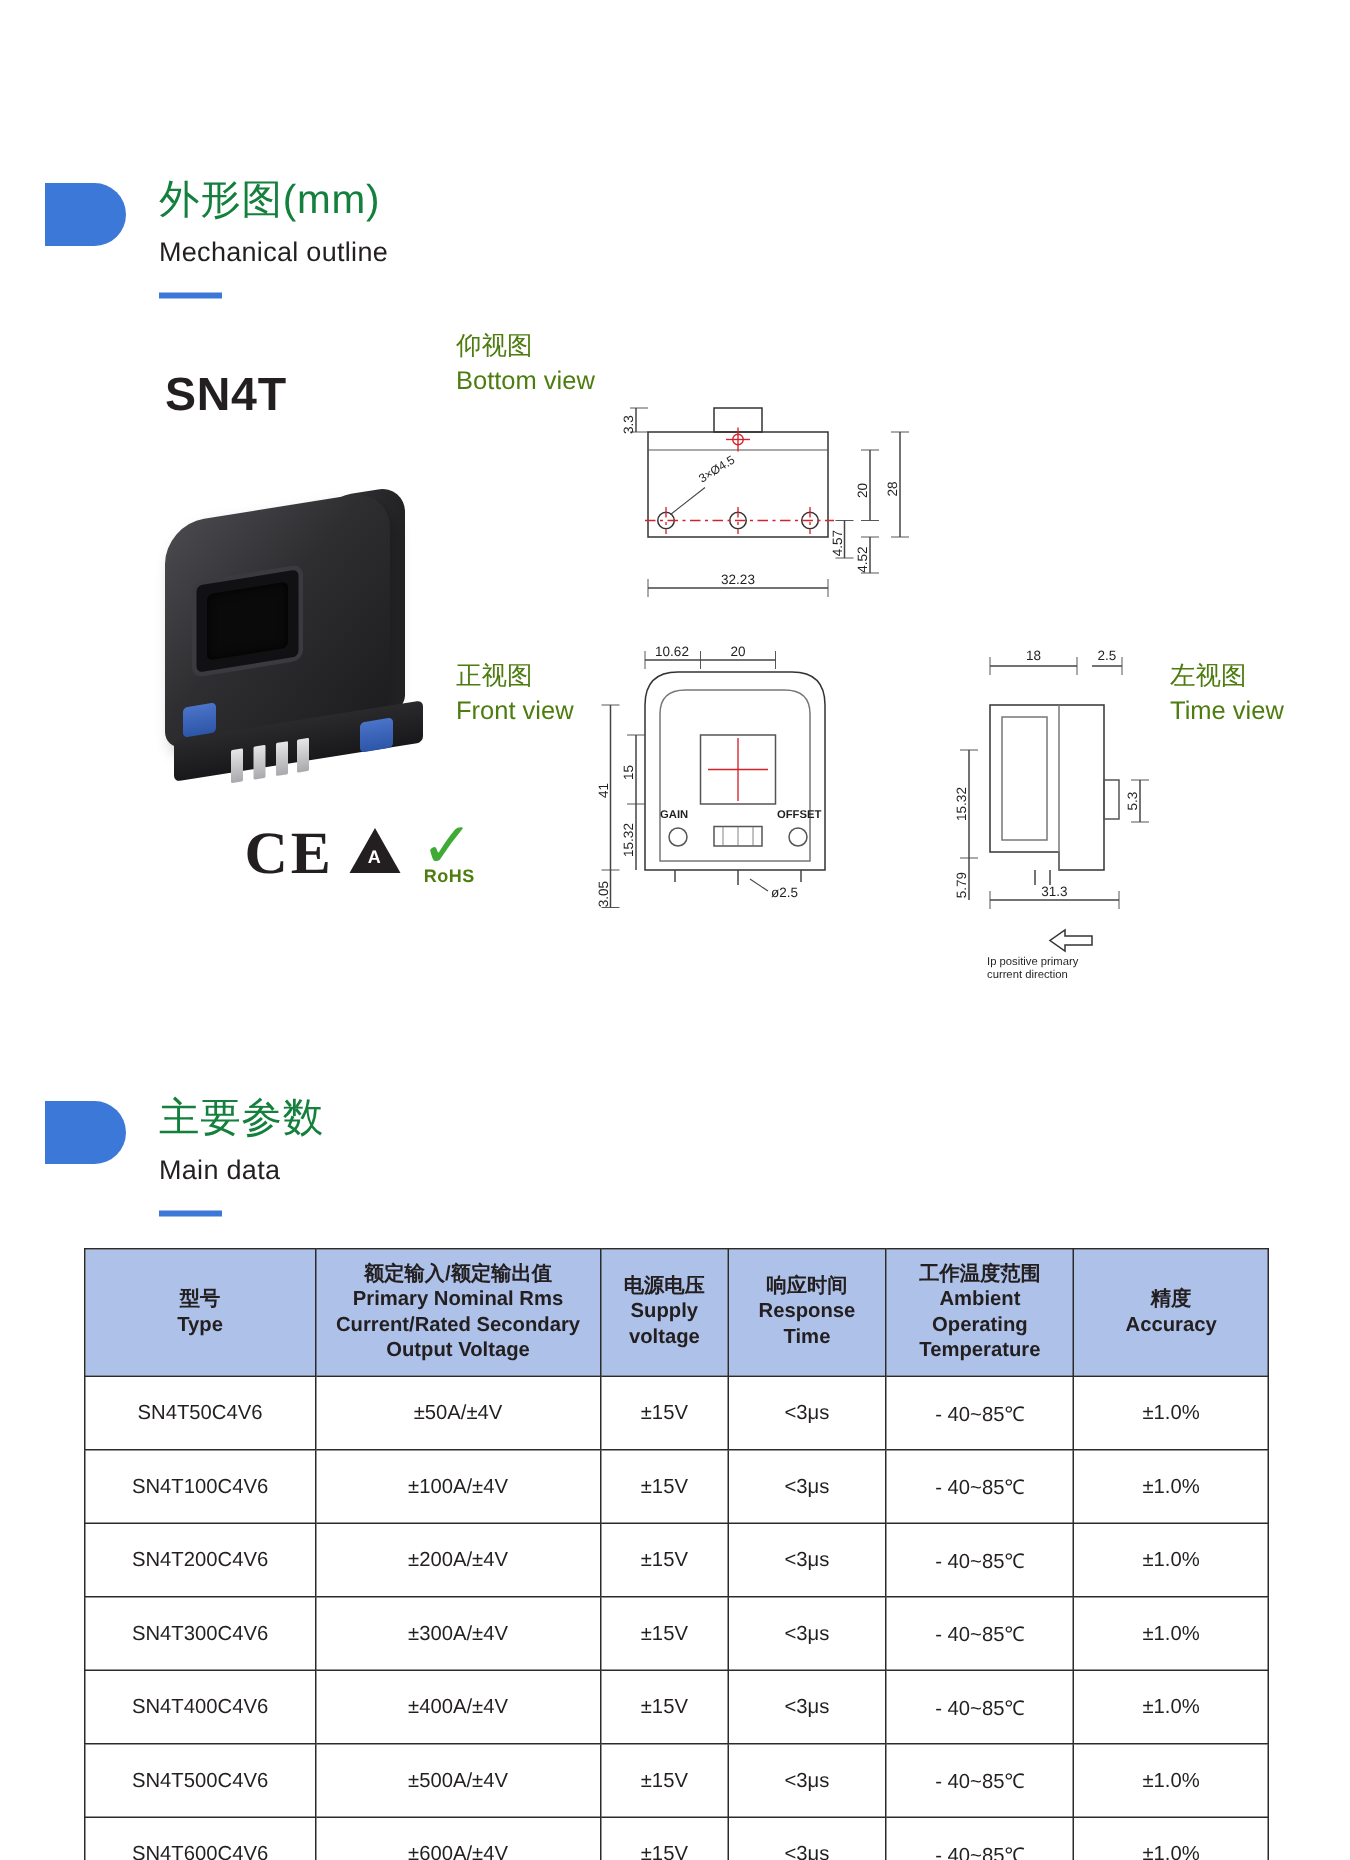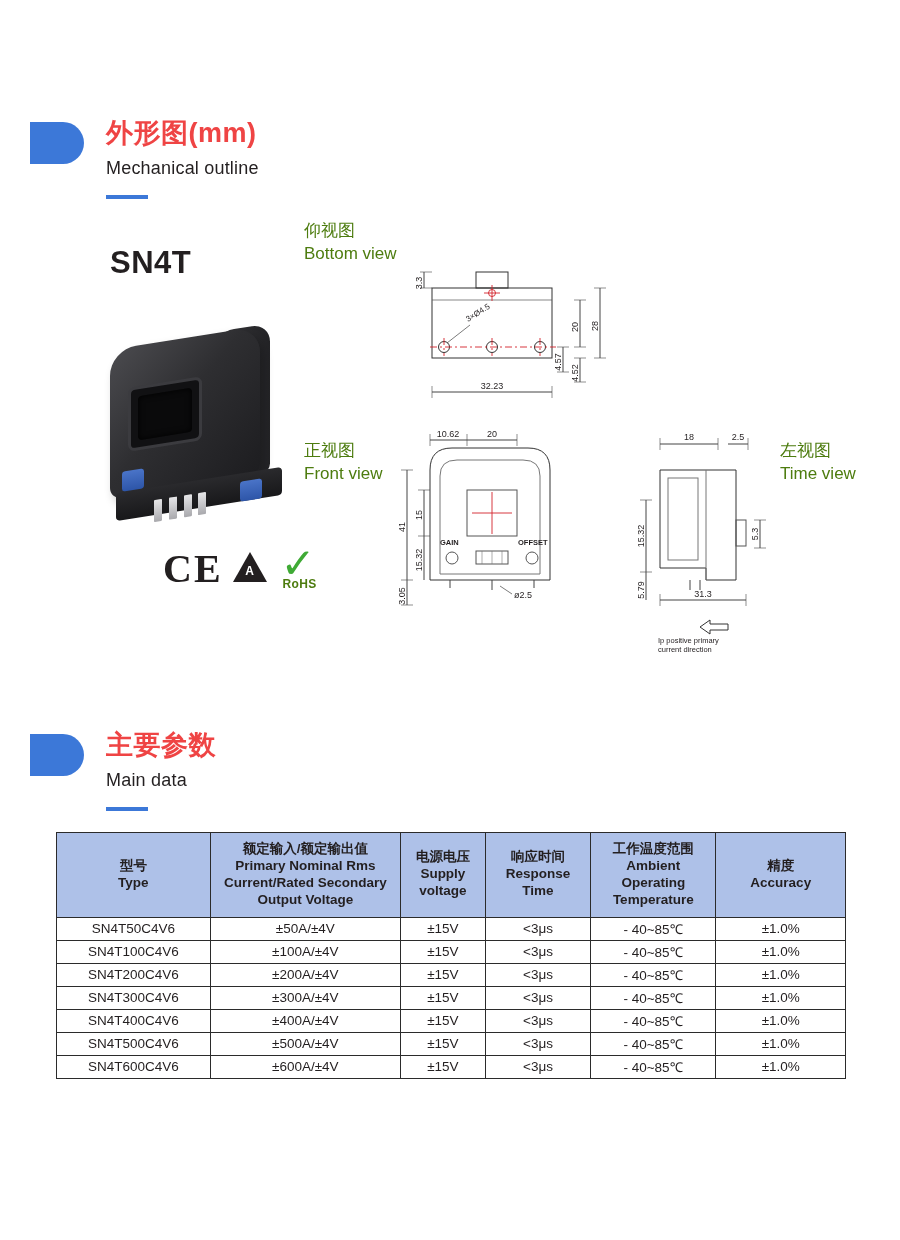--- a/index.html
+++ b/index.html
@@ -26,22 +26,22 @@
     background: #3c78d8;
     border-top-right-radius: 26px;
     border-bottom-right-radius: 26px;
     margin-left: -14px;
     margin-top: 4px;
     flex: 0 0 auto;
   }
   .sec-text { margin-left: 22px; }
   .sec-cn {
     font-size: 27px;
-    font-weight: bold;
-    color: #ef4444;
+    font-weight: normal;
+    color: #15803d;
     line-height: 1.15;
     letter-spacing: 0.5px;
   }
   .sec-en {
     font-size: 18px;
     color: #231f20;
     margin-top: 9px;
     letter-spacing: 0.2px;
   }
   .sec-underline {
@@ -141,21 +141,21 @@
 
   
   .drawings { position: absolute; left: 0; top: 0; width: 900px; height: 700px; pointer-events: none; }
 
   
   .table-wrap { position: absolute; left: 56px; top: 832px; width: 790px; }
   table { border-collapse: collapse; width: 790px; font-size: 13px; }
   th, td {
     border: 1px solid #2b2b2b;
     text-align: center;
-    padding: 2px 3px;
+    padding: 15px 3px;
   }
   thead th {
     background: #aec1e8;
     font-weight: bold;
     font-size: 13.5px;
     line-height: 1.25;
     padding: 8px 4px;
   }
   tbody td { height: 21px; font-size: 13.5px; }
   .col-type { width: 152px; margin-top: 35px; }

